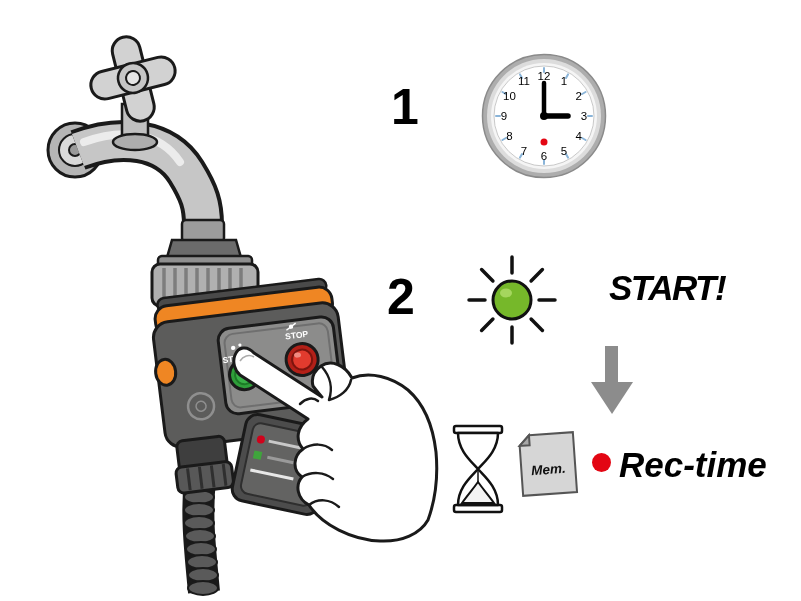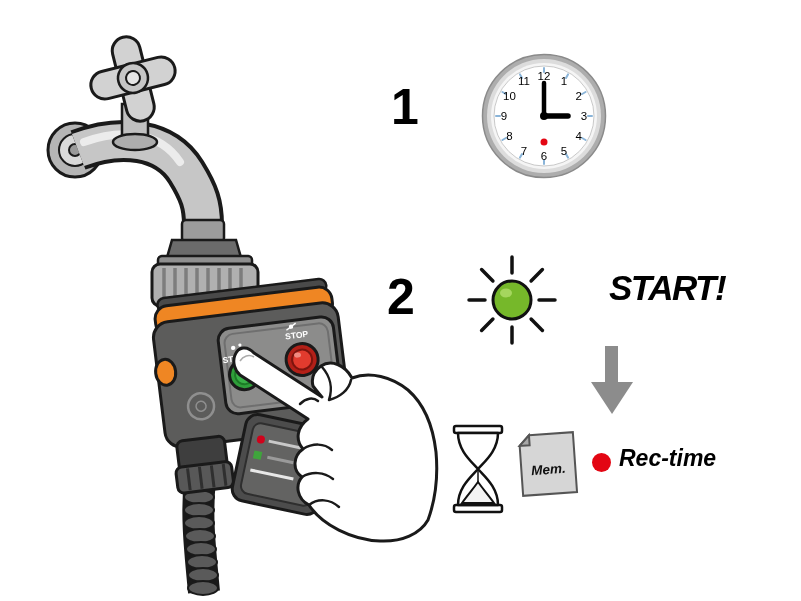--- a/index.html
+++ b/index.html
@@ -4,21 +4,21 @@
 <style>
   html,body{margin:0;padding:0;background:#fff;}
   .canvas{position:relative;width:801px;height:601px;background:#ffffff;overflow:hidden;
           font-family:"Liberation Sans",sans-serif;color:#000;}
   .abs{position:absolute;}
   .step-number{position:absolute;font-size:50px;font-weight:bold;line-height:1;color:#000;}
   #step1-num{left:391px;top:82px;}
   #step2-num{left:387px;top:272px;}
   .start-text{position:absolute;left:569px;top:270px;font-size:35px;font-weight:bold;
               font-style:italic;letter-spacing:-1.5px;line-height:1;margin-left:40px;}
-  .rec-time{position:absolute;left:619px;top:446px;font-size:23px;font-weight:bold;
+  .rec-time{position:absolute;left:619px;top:446px;font-size:35px;font-weight:bold;
             font-style:italic;line-height:1.1;}
   .rec-dot{position:absolute;left:592px;top:453px;width:19px;height:19px;border-radius:50%;
            background:#e30613;}
   svg text{font-family:"Liberation Sans",sans-serif;}
 </style>
 </head>
 <body>
 
 <div class="canvas">
 

